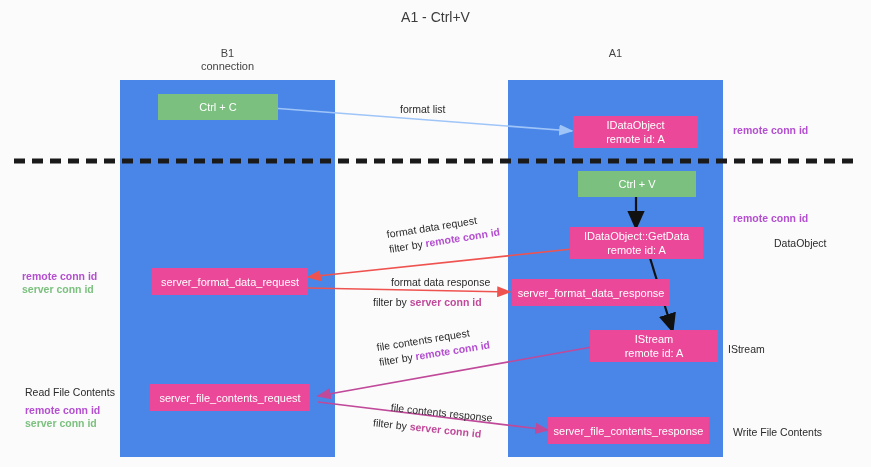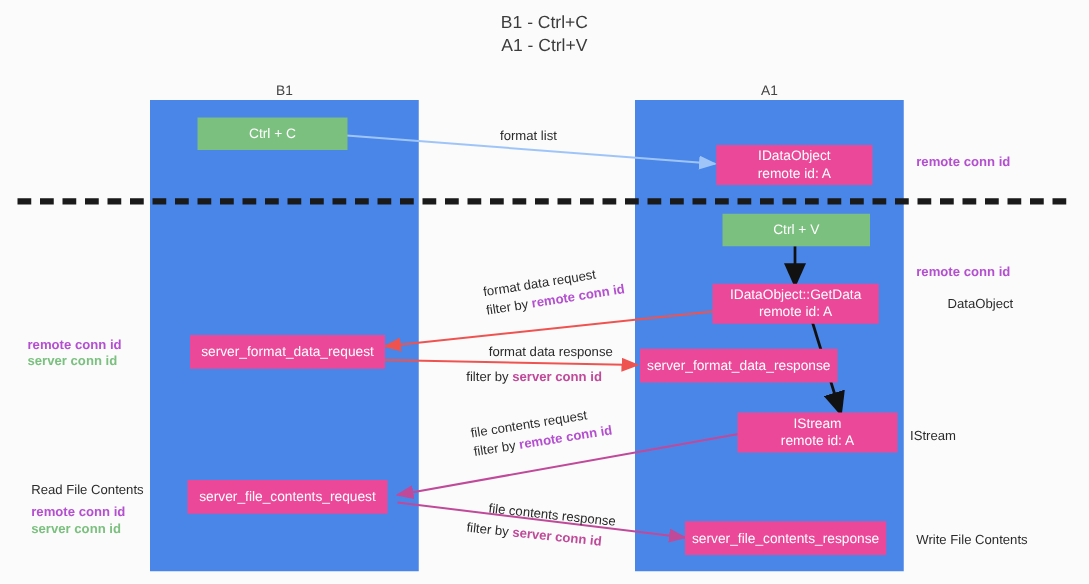--- a/index.html
+++ b/index.html
@@ -28,21 +28,21 @@
   .lane-b1 { left: 120px; top: 80px; width: 215px; height: 377px; }
   .lane-a1 { left: 508px; top: 80px; width: 215px; height: 377px; }
 
   .lane-header {
     position: absolute;
     text-align: center;
     font-size: 11px;
     color: #444444;
     line-height: 13px;
   }
-  .lane-header .ln1 { display: block; margin-top: 20px; }
+  .lane-header .ln1 { display: block; }
   .lane-header .ln2 { display: block; }
 
   .title {
     position: absolute;
     left: 0; top: 8px;
     width: 871px;
     text-align: center;
     font-size: 14px;
     color: #3c3c3c;
     line-height: 19px;
@@ -87,21 +87,20 @@
   }
   .side-label.bold-purple { color: #b44fd0; font-weight: bold; }
   .side-label.bold-green { color: #7bc07f; font-weight: bold; }
 </style>
 </head>
 <body>
 
 <div id="canvas">
 
   <div class="title">
-    <span>B1 - Ctrl+C</span>
     <span>A1 - Ctrl+V</span>
   </div>
 
   <div class="lane-header" style="left:150px; top:47px; width:155px;">
     <span class="ln1">B1</span>
     <span class="ln2">connection</span>
   </div>
   <div class="lane-header" style="left:538px; top:47px; width:155px;">
     <span class="ln1">A1</span>
   </div>
@@ -200,21 +199,21 @@
 
   <div class="edge-label rot-dn" style="left:390px; top:400px;">
     <div>file contents response</div>
     <div style="margin-left:-16px; margin-top:2px;"><span>filter by </span><span class="pinkbold">server conn id</span></div>
   </div>
 
   <div class="side-label bold-purple" style="left:733px; top:123px;">remote conn id</div>
 
   <div class="side-label bold-purple" style="left:733px; top:211px;">remote conn id</div>
 
-  <div class="side-label" style="left:717px; top:236px;padding-left:41px;">DataObject</div>
+  <div class="side-label" style="left:733px; top:236px;padding-left:41px;">DataObject</div>
 
   <div class="side-label" style="left:728px; top:342px;">IStream</div>
 
   <div class="side-label" style="left:733px; top:425px;">Write File Contents</div>
 
   <div class="side-label bold-purple" style="left:22px; top:269px;">remote conn id</div>
   <div class="side-label bold-green" style="left:22px; top:282px;">server conn id</div>
 
   <div class="side-label" style="left:25px; top:385px;">Read File Contents</div>
   <div class="side-label bold-purple" style="left:25px; top:403px;">remote conn id</div>

